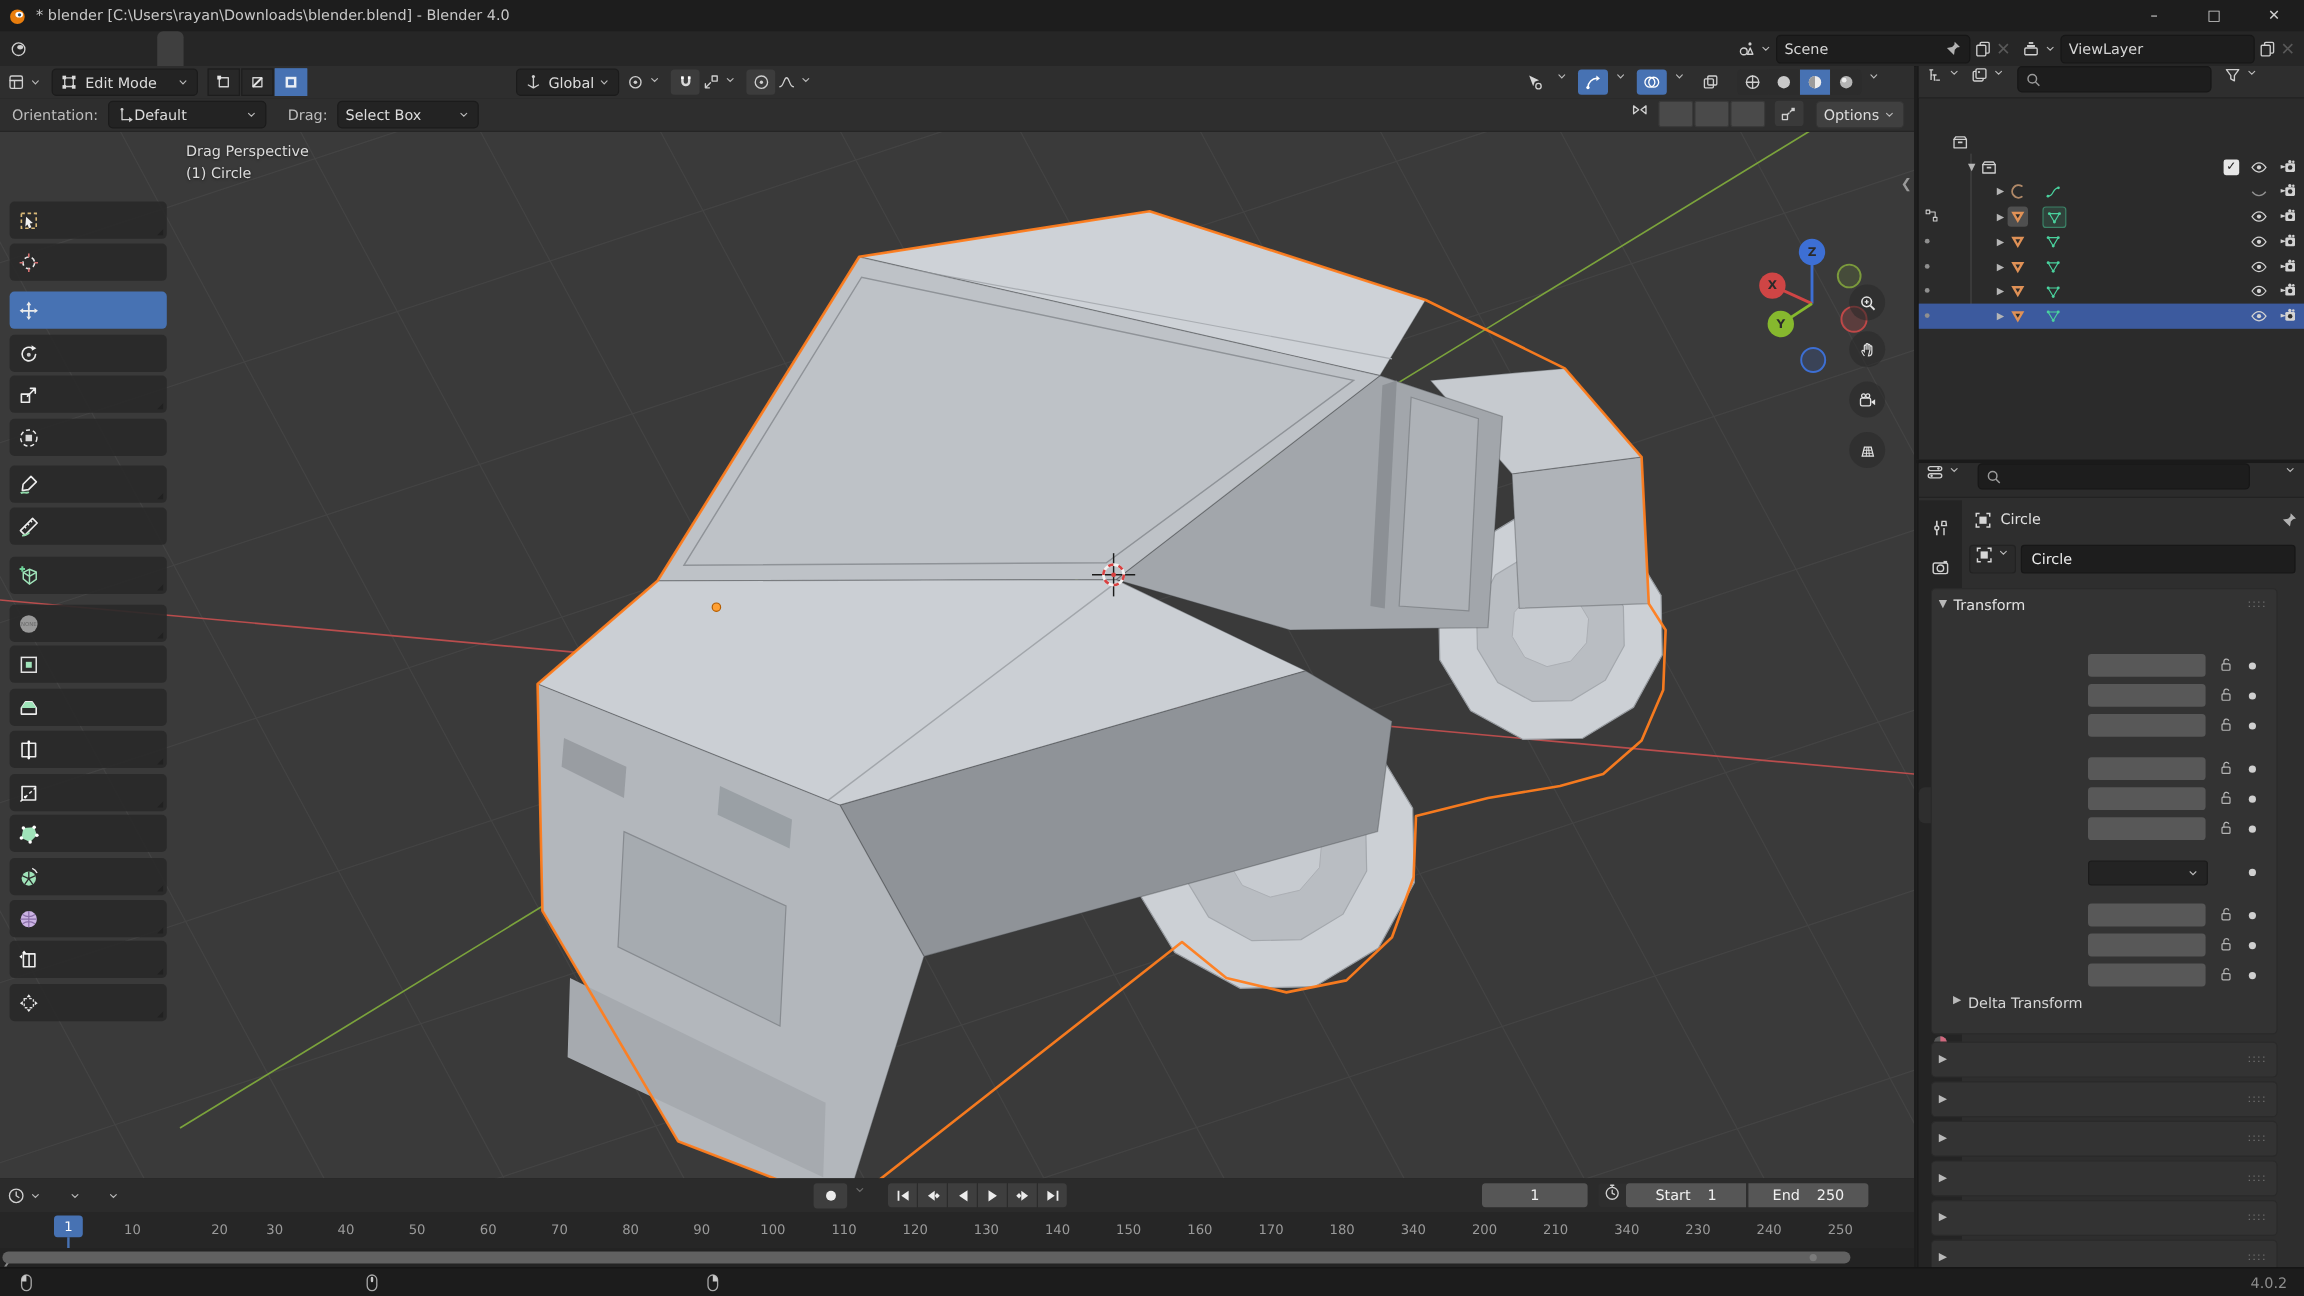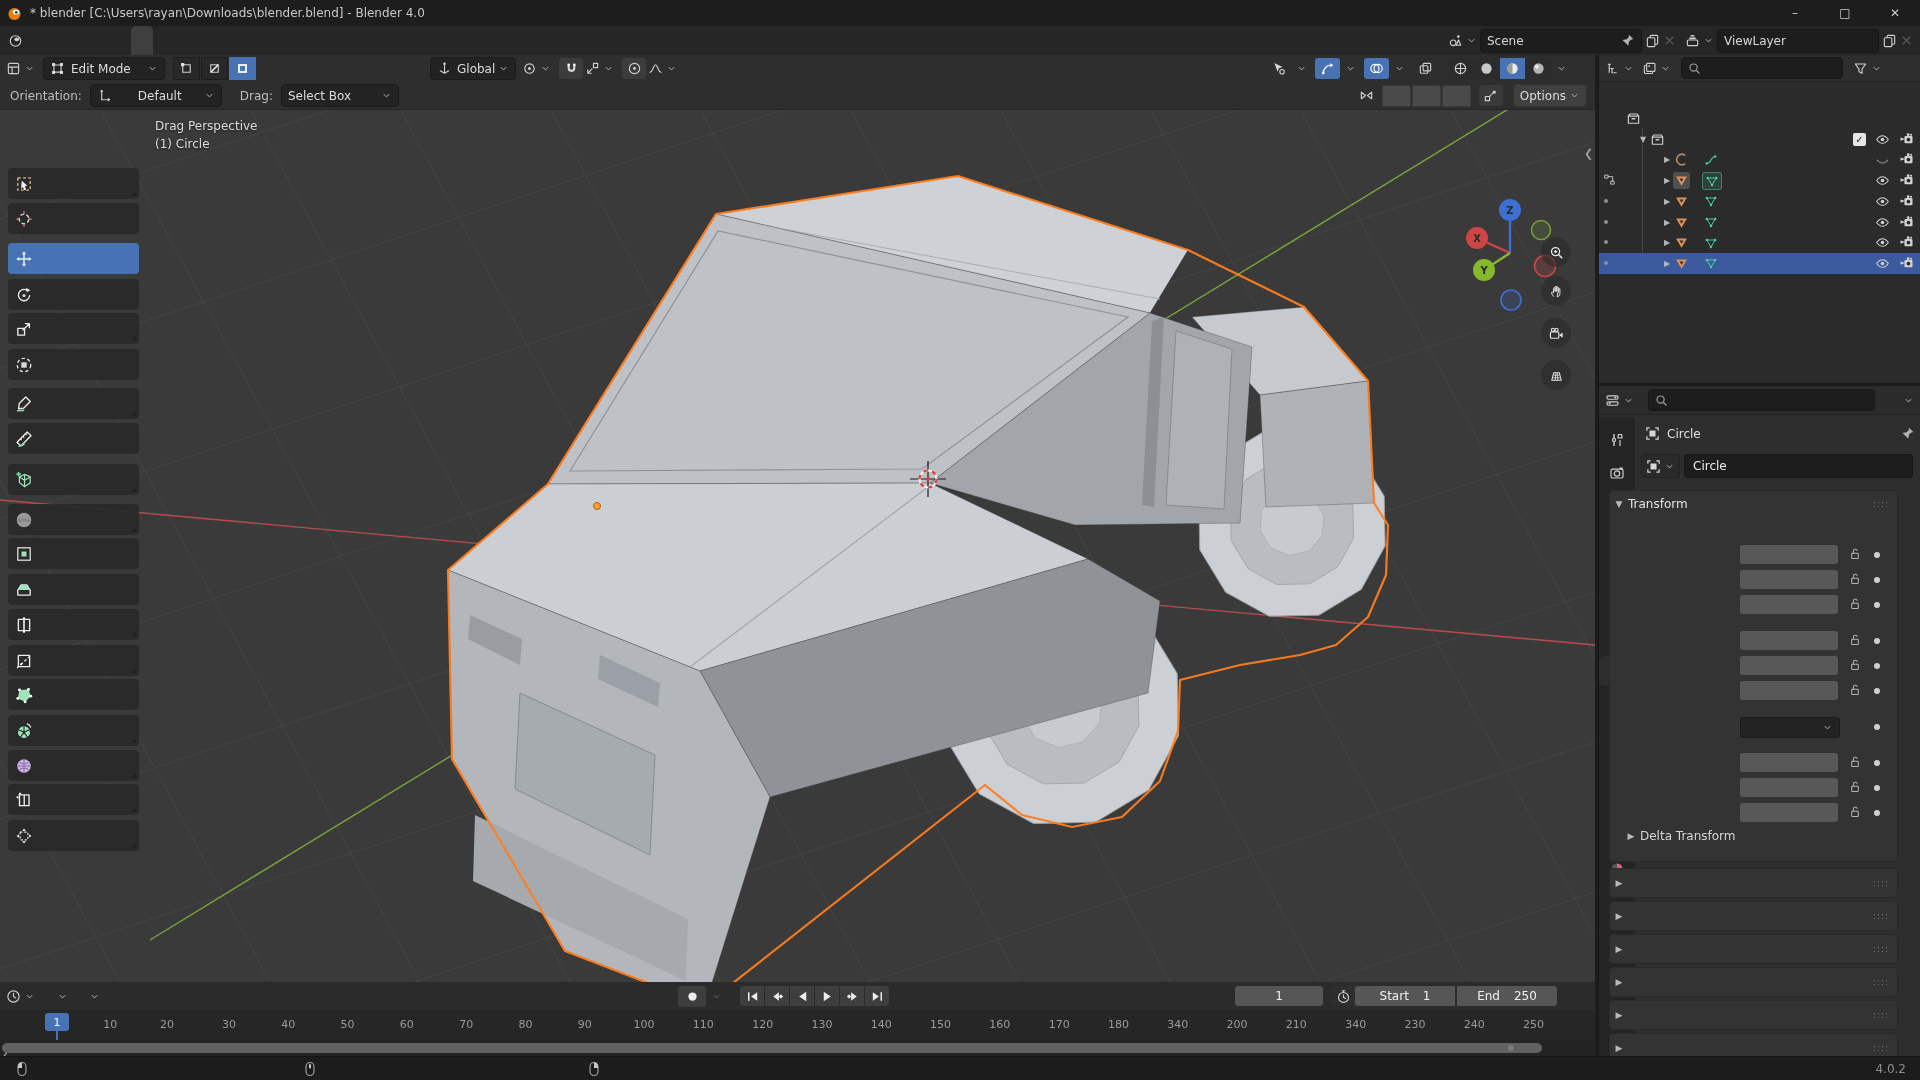--- a/index.html
+++ b/index.html
@@ -1,18 +1,18 @@
 <!DOCTYPE html>
 <html><head>
 <meta charset="utf-8">
 <style>
   html,body{margin:0;padding:0;background:#1d1d1d;}
   body{width:1920px;height:1080px;overflow:hidden;font-family:"DejaVu Sans",sans-serif;font-size:12px;color:#d6d6d6;position:relative;-webkit-font-smoothing:antialiased;}
   .abs{position:absolute;}
-  .row{display:flex;align-items:center;}
+  .row{display:flex;align-items:flex-start;}
   .icn{display:inline-flex;align-items:center;justify-content:center;flex:0 0 auto;}
   .icn svg{display:block;}
   .chev{display:inline-flex;align-items:center;margin-left:3px;}
   
   #titlebar{left:0;top:0;width:1920px;height:26px;background:#1d1d1d;display:flex;align-items:center;}
   #title-text{color:#c8c8c8;margin-left:8px;font-size:12px;}
   .wctl{width:50px;height:26px;display:flex;align-items:center;justify-content:center;color:#cfcfcf;font-size:12px;}
   
   #topbar{left:0;top:26px;width:1920px;height:29px;background:#262626;display:flex;align-items:center;border-bottom:1px solid #191919;}
   .menu-item{padding:0 9px;height:29px;display:flex;align-items:center;color:#d2d2d2;}
@@ -491,21 +491,21 @@
   <div id="vp-toolsettings" class="abs">
     <span style="margin-left:10px;color:#bdbdbd">Orientation:</span>
     <div class="dd" style="margin-left:8px;width:118px">
       <span class="icn">
           <svg viewBox="0 0 16 16" width="15" height="15">
             <path d="M5 12.5V5" stroke="#cfcfcf" stroke-width="1.2" fill="none" stroke-linecap="round" stroke-linejoin="round"></path>
             <circle cx="5" cy="3.4" r="1.3" fill="#cfcfcf"></circle>
             <path d="M5 12.5h6.5M13.8 12.5l-2-1.4v2.8z" stroke="#cfcfcf" fill="#cfcfcf"></path>
           </svg>
         </span>
-      <span style="margin-left:26px">Default</span>
+      <span style="margin-left:0">Default</span>
       <span class="chev" style="margin-left:auto">
           <svg viewBox="0 0 16 16" width="11" height="11">
             <path d="M4.5 6.5L8 10l3.5-3.5" stroke="#b9b9b9" stroke-width="1.4" fill="none" stroke-linecap="round"></path>
           </svg>
         </span>
     </div>
     <span style="margin-left:18px;color:#bdbdbd">Drag:</span>
     <div class="dd" style="margin-left:8px;width:104px">
       <span>Select Box</span>
       <span class="chev" style="margin-left:auto">
@@ -1630,21 +1630,21 @@
       <div style="width:2px;height:20px;background:#2e2e2e"></div>
       <div class="lightseg" style="width:100px;border-radius:0 3px 3px 0;gap:14px">
         <span>End</span>
         <span>250</span>
       </div>
     </div>
   </div>
 
   <div id="tl-ruler">
       <div class="ruler-num" style="left:110.37px">10</div>
-      <div class="ruler-num" style="left:167px">20</div>
+      <div class="ruler-num" style="left:183px">20</div>
       <div class="ruler-num" style="left:228.97px">30</div>
       <div class="ruler-num" style="left:288.27px">40</div>
       <div class="ruler-num" style="left:347.57px">50</div>
       <div class="ruler-num" style="left:406.87px">60</div>
       <div class="ruler-num" style="left:466.16999999999996px">70</div>
       <div class="ruler-num" style="left:525.47px">80</div>
       <div class="ruler-num" style="left:584.77px">90</div>
       <div class="ruler-num" style="left:644.0699999999999px">100</div>
       <div class="ruler-num" style="left:703.37px">110</div>
       <div class="ruler-num" style="left:762.67px">120</div>

